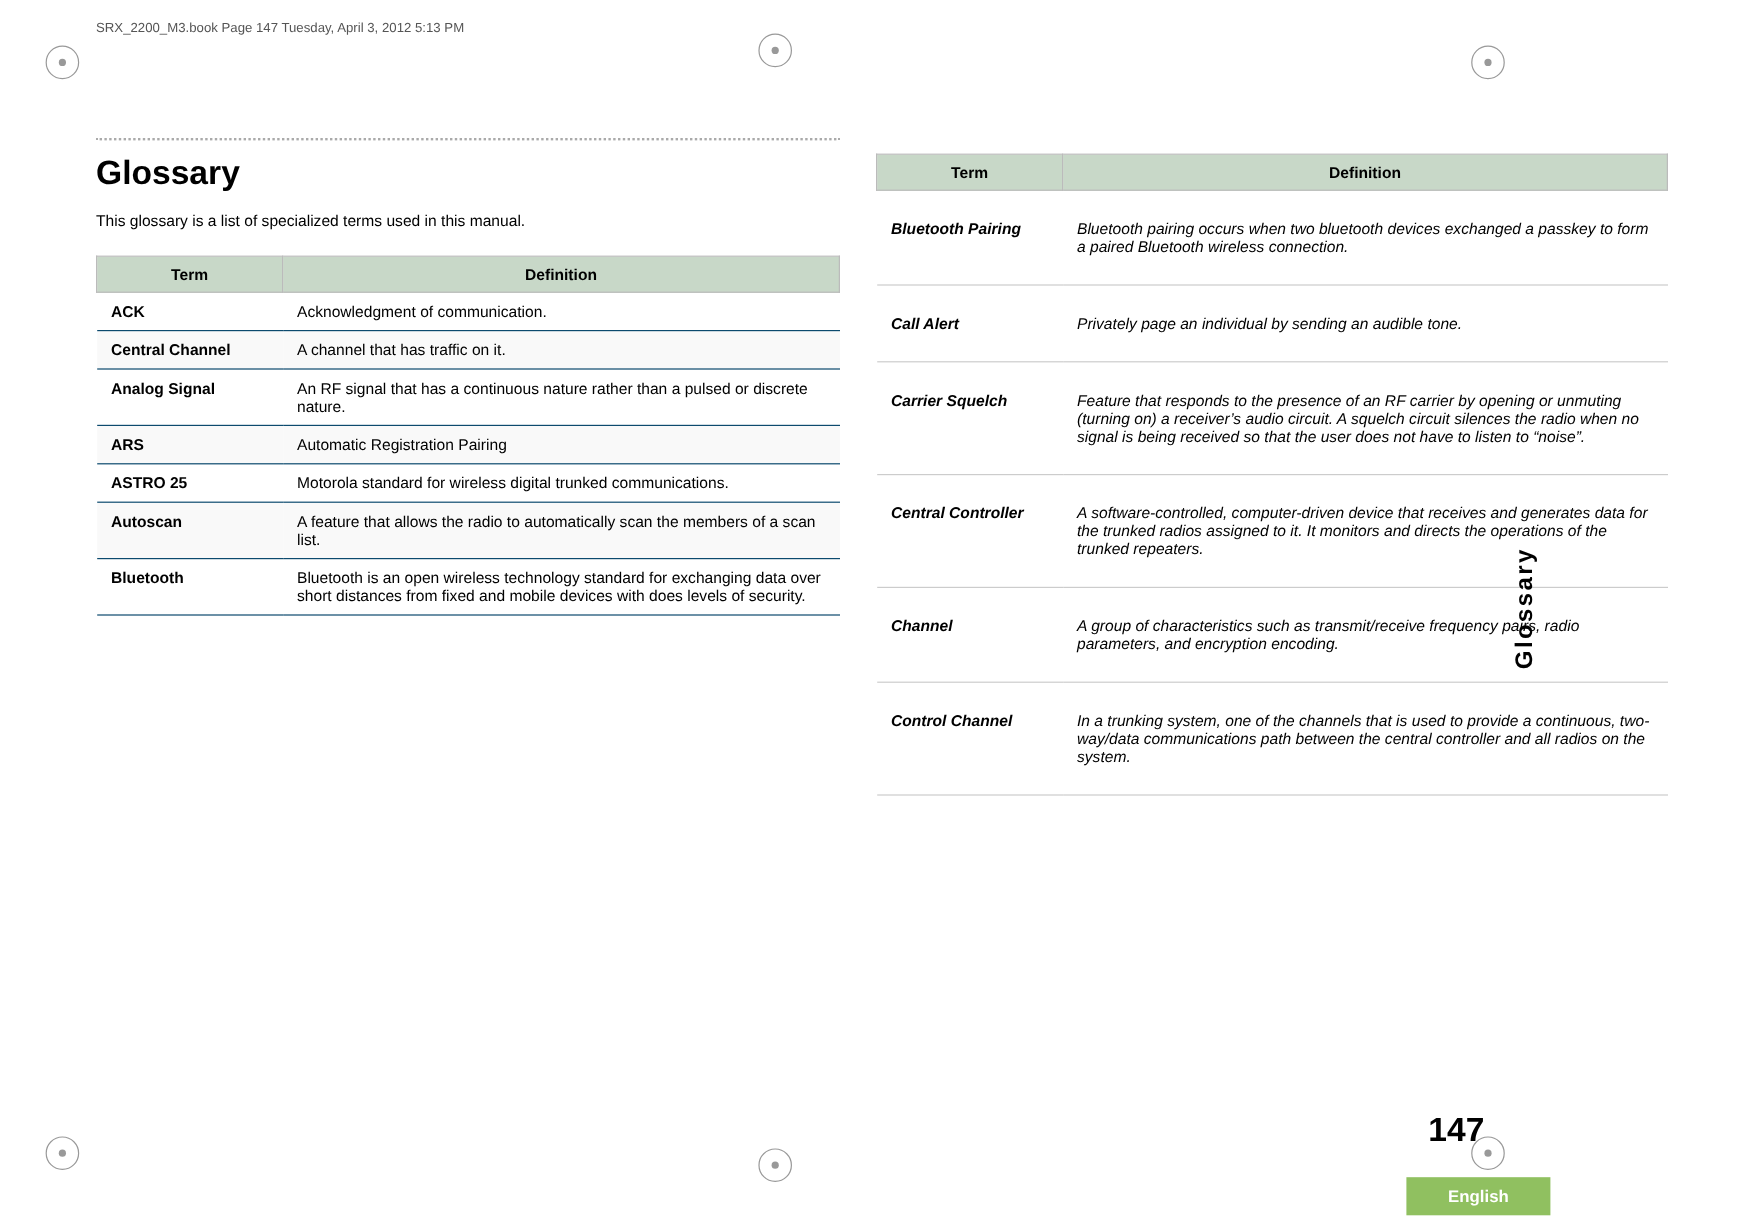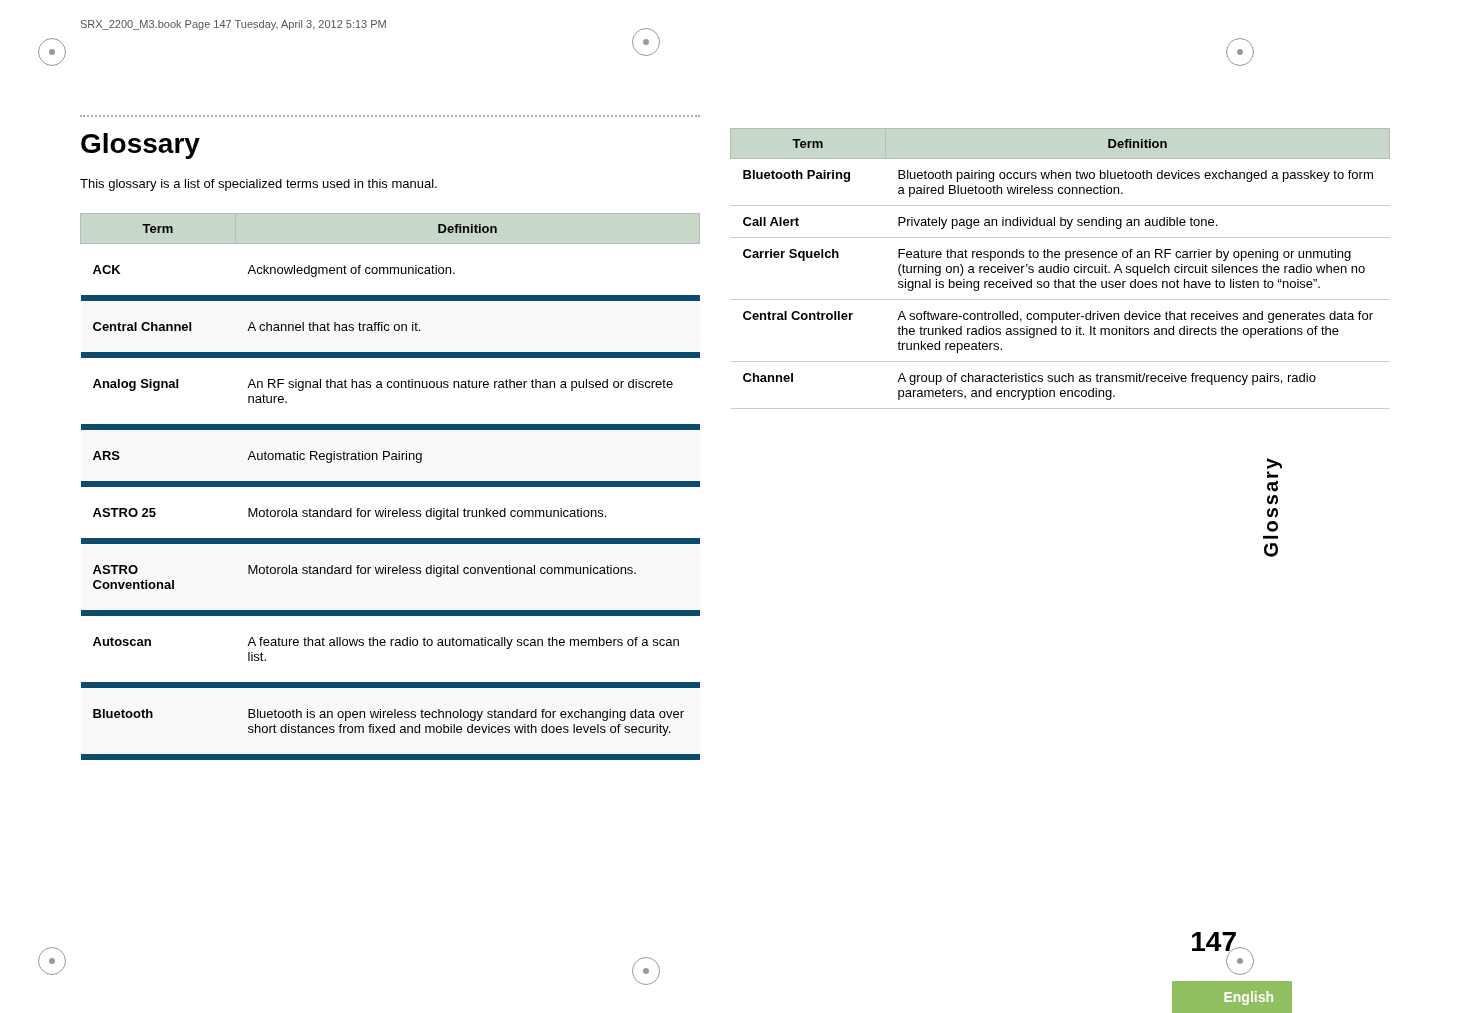--- a/index.html
+++ b/index.html
@@ -97,22 +97,22 @@
       font-weight: bold;
       text-align: center;
       border: 1px solid #bbb;
     }
 
     .glossary-table th.term-col {
       width: 155px;
     }
 
     .glossary-table td {
-      padding: 18px 12px;
-      border-bottom: 6px solid #0c4a6e;
+      padding: 8px 12px;
+      border-bottom: 1px solid #0c4a6e;
       vertical-align: top;
     }
 
     .glossary-table td.term-cell {
       font-weight: bold;
       width: 155px;
     }
 
     .glossary-table tr:nth-child(even) td {
       background: #f9f9f9;
@@ -138,23 +138,24 @@
       font-weight: bold;
       text-align: center;
       border: 1px solid #bbb;
     }
 
     .right-table th.term-col {
       width: 155px;
     }
 
     .right-table td {
-      padding: 8px 12px;
+      padding: 24px 12px;
       border-bottom: 1px solid #ccc;
       vertical-align: top;
+      font-style: italic;
     }
 
     .right-table td.term-cell {
       font-weight: bold;
       width: 155px;
     }
 
     
     .vertical-label {
       position: absolute;
@@ -180,21 +181,21 @@
     .english-tab {
       position: absolute;
       bottom: 0;
       right: 0;
       background: #90c060;
       color: #fff;
       font-size: 14px;
       font-weight: bold;
       padding: 8px 18px;
       width: 120px;
-      text-align: right;
+      text-align: center;
     }
 
     
     .page-number {
       position: absolute;
       bottom: 55px;
       right: 55px;
       font-size: 28px;
       font-weight: bold;
       color: #000;
@@ -286,24 +287,20 @@
             <td class="term-cell">Analog Signal</td>
             <td>An RF signal that has a continuous nature rather than a pulsed or discrete nature.</td>
           </tr>
           <tr>
             <td class="term-cell">ARS</td>
             <td>Automatic Registration Pairing</td>
           </tr>
           <tr>
             <td class="term-cell">ASTRO 25</td>
             <td>Motorola standard for wireless digital trunked communications.</td>
-          </tr>
-          <tr>
-            <td class="term-cell">ASTRO Conventional</td>
-            <td>Motorola standard for wireless digital conventional communications.</td>
           </tr>
           <tr>
             <td class="term-cell">Autoscan</td>
             <td>A feature that allows the radio to automatically scan the members of a scan list.</td>
           </tr>
           <tr>
             <td class="term-cell">Bluetooth</td>
             <td>Bluetooth is an open wireless technology standard for exchanging data over short distances from fixed and mobile devices with does levels of security.</td>
           </tr>
         </tbody>
@@ -332,20 +329,24 @@
             <td>Feature that responds to the presence of an RF carrier by opening or unmuting (turning on) a receiver’s audio circuit. A squelch circuit silences the radio when no signal is being received so that the user does not have to listen to “noise”.</td>
           </tr>
           <tr>
             <td class="term-cell">Central Controller</td>
             <td>A software-controlled, computer-driven device that receives and generates data for the trunked radios assigned to it. It monitors and directs the operations of the trunked repeaters.</td>
           </tr>
           <tr>
             <td class="term-cell">Channel</td>
             <td>A group of characteristics such as transmit/receive frequency pairs, radio parameters, and encryption encoding.</td>
           </tr>
+          <tr>
+            <td class="term-cell">Control Channel</td>
+            <td>In a trunking system, one of the channels that is used to provide a continuous, two-way/data communications path between the central controller and all radios on the system.</td>
+          </tr>
         </tbody>
     </table>
   </div>
 
   <div class="vertical-label">
     <span class="vertical-text">Glossary</span>
   </div>
 
   <div class="page-number">147</div>
 

